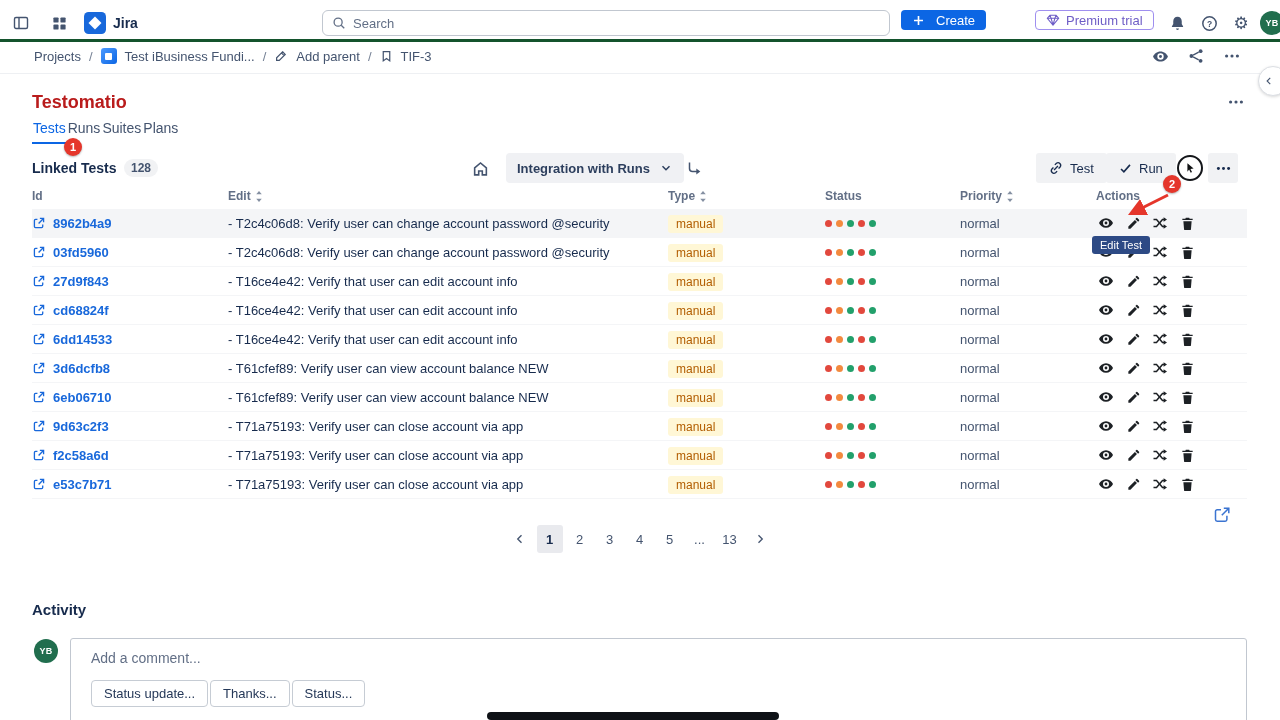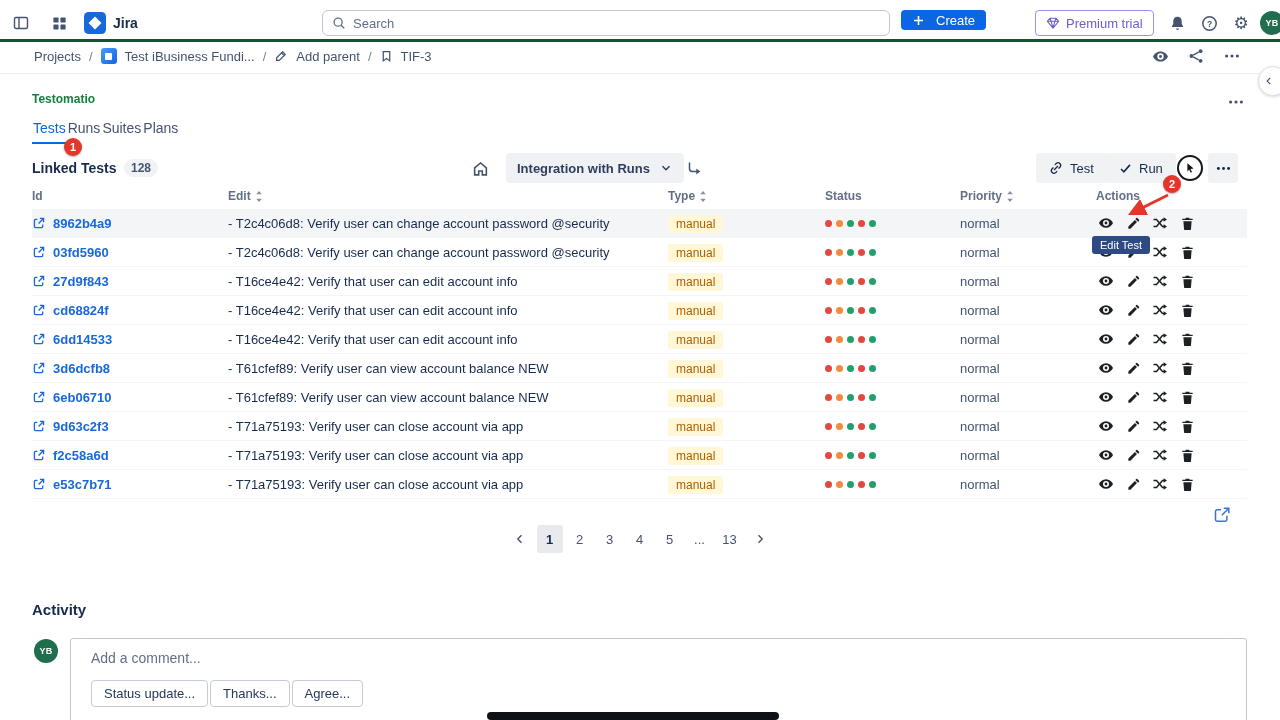--- a/index.html
+++ b/index.html
@@ -10,37 +10,37 @@
 a{text-decoration:none;color:inherit}
 svg{display:block}
 
 
 .topbar{position:absolute;top:4px;left:0;right:0;height:38px;background:#fff;border-bottom:3px solid #14532d;z-index:20}
 .tbi{position:absolute;top:6px;width:26px;height:26px;display:flex;align-items:center;justify-content:center;color:#44546f;border-radius:4px}
 .logo{position:absolute;left:84px;top:8px;display:flex;align-items:center;gap:7px}
 .logo-text{font-size:14px;font-weight:700;color:#172b4d}
 .search{position:absolute;left:322px;top:6px;width:568px;height:26px;border:1px solid #c1c7d0;border-radius:6px;display:flex;align-items:center;gap:7px;padding:0 9px;color:#626f86;font-size:13px;background:#fff}
 .btn-create{position:absolute;left:901px;top:6px;height:20px;padding:0 11px;background:#0c66e4;border-radius:4px;color:#fff;font-size:13px;font-weight:500;display:flex;align-items:center;gap:11px}
-.btn-premium{position:absolute;left:1035px;top:6px;height:26px;padding:0 10px;border:1px solid #9f8fef;border-radius:4px;color:#6e5dc6;font-size:13px;font-weight:500;display:flex;align-items:center;gap:6px;background:#fff}
+.btn-premium{position:absolute;left:1035px;top:6px;height:20px;padding:0 10px;border:1px solid #9f8fef;border-radius:4px;color:#6e5dc6;font-size:13px;font-weight:500;display:flex;align-items:center;gap:6px;background:#fff}
 .avatar{width:24px;height:24px;border-radius:50%;background:#216e4e;color:#fff;font-size:9px;font-weight:700;display:flex;align-items:center;justify-content:center;letter-spacing:.3px}
 .avatar.top{position:absolute;left:1260px;top:7px}
 .gear-glyph{font-size:17px;line-height:1}
 
 
 .crumbrow{position:absolute;top:38px;left:0;right:0;height:36px;border-bottom:1px solid #eef0f3;background:#fff}
 .crumbs{position:absolute;left:34px;top:0;height:36px;display:flex;align-items:center;gap:8px;font-size:13px;color:#44546f}
 .crumbs a{color:#44546f}
 .sep{color:#758195}
 .pavatar{width:16px;height:16px;border-radius:3px;background:linear-gradient(135deg,#4c9aff,#0c66e4);display:flex;align-items:center;justify-content:center}
 .pavatar::after{content:"";width:7px;height:7px;background:#fff;border-radius:1px}
 .cicon{color:#44546f;display:flex}
 .cact{position:absolute;top:4px;width:28px;height:28px;display:flex;align-items:center;justify-content:center;color:#44546f;border-radius:4px}
 
 
-.h-testomatio{position:absolute;left:32px;top:92px;font-size:12px;font-weight:700;color:#15803d}
+.h-testomatio{position:absolute;left:32px;top:92px;font-size:18px;font-weight:700;color:#b91c1c}
 .panel-more{position:absolute;left:1222px;top:88px;width:28px;height:28px;display:flex;align-items:center;justify-content:center;color:#44546f}
 .tabs{position:absolute;left:32px;top:120px;display:flex;}
 .tab{font-size:14px;color:#44546f;padding:0 1px 6px;border-bottom:2px solid transparent;font-weight:500}
 .tab.active{color:#0c66e4;border-bottom-color:#0c66e4}
 .linked-label{position:absolute;left:32px;top:160px;font-size:14px;font-weight:700;color:#172b4d}
 .count{position:absolute;left:124px;top:159px;background:#f1f2f4;color:#44546f;font-size:12px;font-weight:600;padding:2px 7px;border-radius:9px}
 .tool-ic{position:absolute;width:28px;height:28px;display:flex;align-items:center;justify-content:center;color:#44546f}
 .dropdown{position:absolute;left:506px;top:153px;height:30px;background:#f0f1f4;border-radius:4px;display:flex;align-items:center;gap:9px;padding:0 11px;font-size:13px;font-weight:600;color:#2c3e5d}
 .btn-sub{position:absolute;top:153px;height:30px;background:#f1f2f4;border-radius:3px;display:flex;align-items:center;gap:7px;padding:0 13px;font-size:13px;font-weight:500;color:#172b4d}
 .more-sub{position:absolute;left:1208px;top:153px;width:30px;height:30px;background:#f1f2f4;border-radius:3px;display:flex;align-items:center;justify-content:center;color:#172b4d}
@@ -812,21 +812,21 @@
     </button>
   </nav>
 
 <h2 class="h-activity">Activity</h2>
 <div class="avatar cmt">YB</div>
 <div class="comment-box">
   <div class="cmt-ph">Add a comment...</div>
   <div class="chips">
       <button class="chip">Status update...</button>
       <button class="chip">Thanks...</button>
-      <button class="chip">Agree...</button>
+      <button class="chip">Status...</button>
     </div>
 </div>
 
 <div class="annb" style="left:64px;top:138px">1</div>
 <div class="annb" style="left:1163px;top:175px">2</div>
 <svg class="ann-arrow" style="left:1118px;top:192px" width="58" height="28" viewBox="0 0 58 28">
   <defs>
       <marker id="ah" markerWidth="8" markerHeight="8" refX="4.5" refY="3" orient="auto">
         <path d="M0 0L6 3L0 6z" fill="#e5362b"></path>
       </marker>

